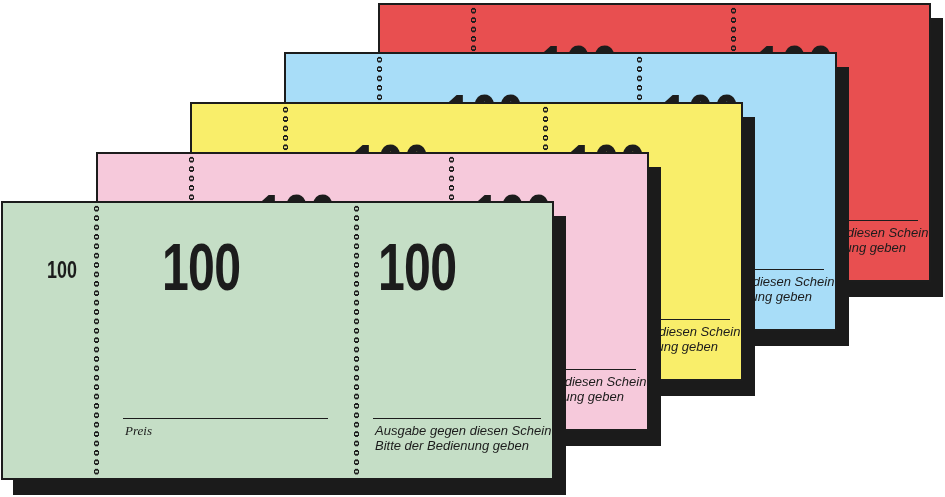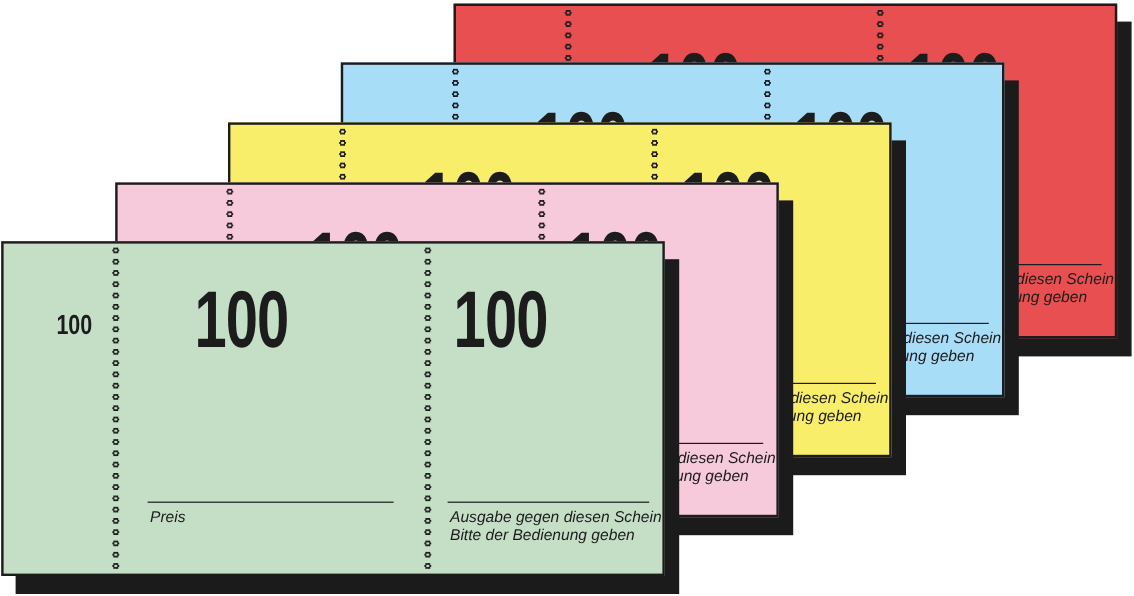--- a/index.html
+++ b/index.html
@@ -55,21 +55,21 @@
     border-top:1px solid var(--ink);
   }
   .rule--mid{left:120px;width:205px;}
   .rule--right{left:370px;width:168px;}
 
   .caption{
     position:absolute;
     font-style:italic;font-size:13px;line-height:15px;color:var(--ink);
     white-space:nowrap;
   }
-  .caption--price{left:122px;top:220px;}
+  .caption--price{left:122px;top:220px;font-family:Liberation Serif, serif;}
   .caption--issue1{left:372px;top:220px;}
   .caption--issue2{left:372px;top:235px;}
 </style>
 </head>
 <body>
 
 <div class="stage" style="--ink: #1c1c1c; --shadow: #1b1b1b; background: rgb(255, 255, 255);">
 
   <article class="ticket ticket--red" style="background: rgb(232, 79, 80);">
     <div class="perf perf--left"></div>

